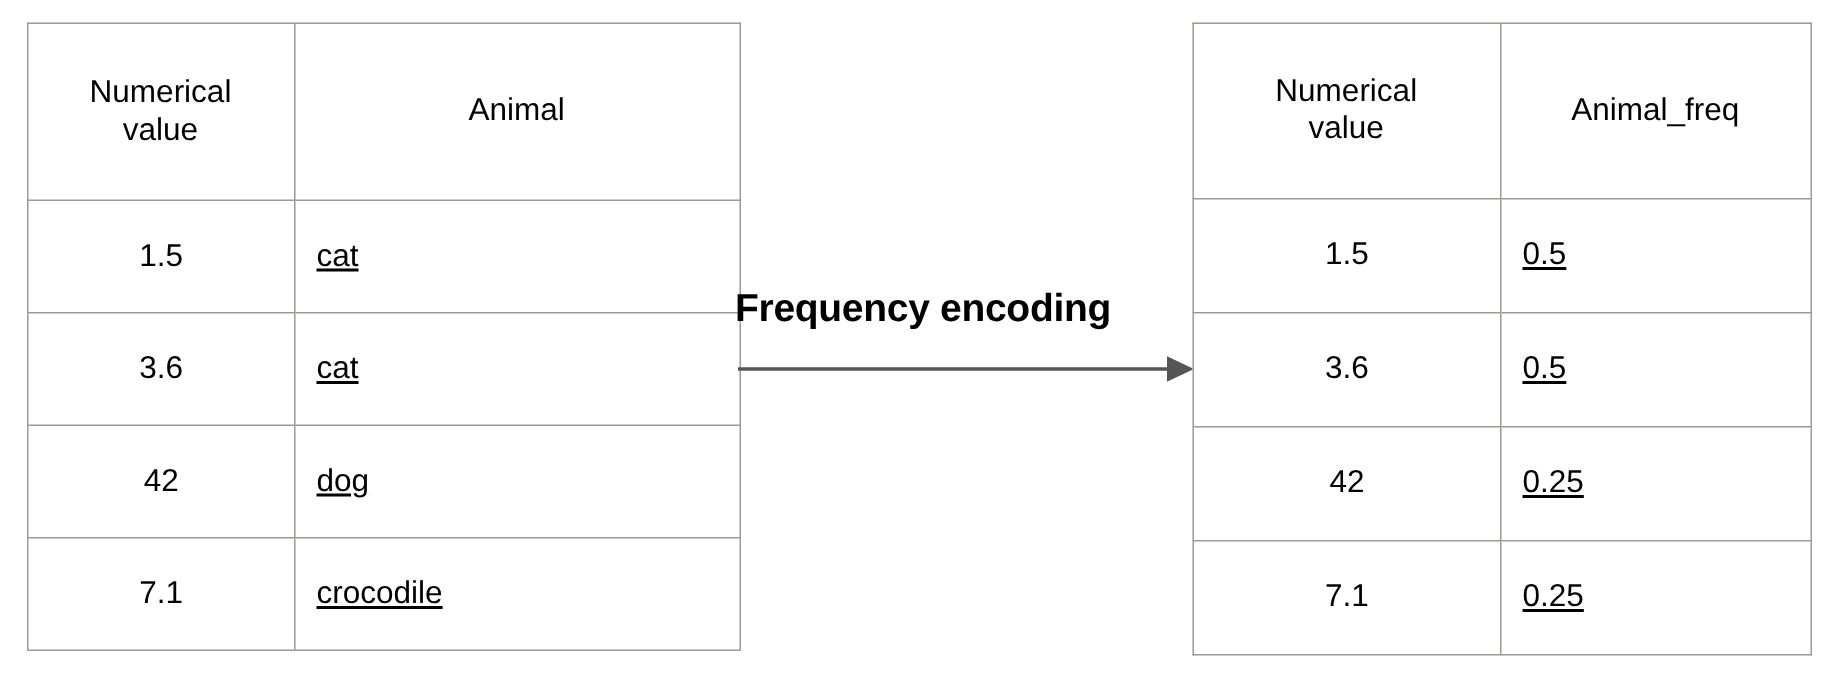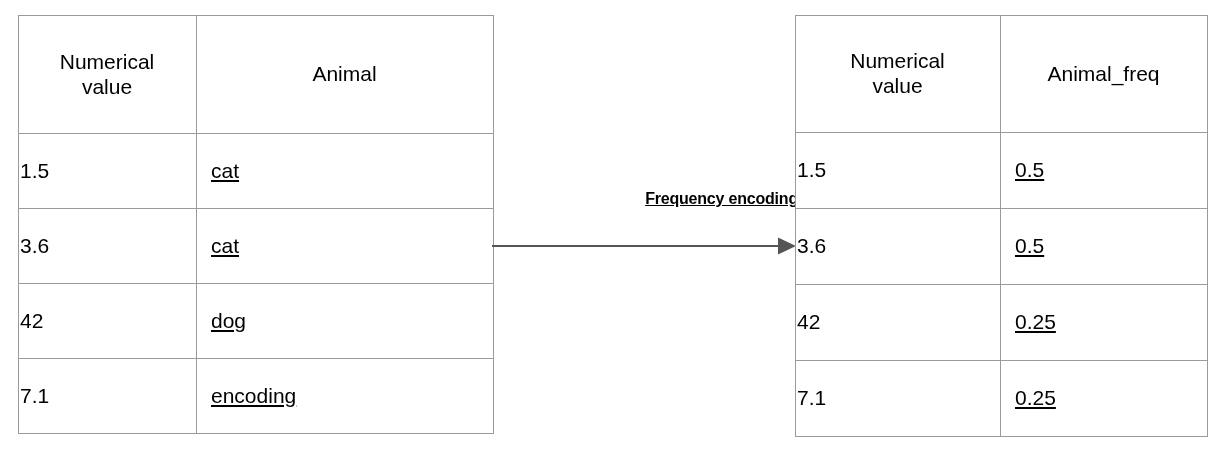--- a/index.html
+++ b/index.html
@@ -29,20 +29,21 @@
   }
   .data-table td {
     border: 1px solid #9a9a9a;
     font-size: 21px;
     line-height: 1.18;
     color: #000000;
     vertical-align: middle;
     background: #ffffff;
   }
   .col-num {
+    text-align: center;
   }
   .col-cat {
     text-align: left;
     padding-left: 14px;
     text-decoration: underline;
   }
   .hdr-cell {
     text-align: center;
     padding-left: 0;
   }
@@ -76,27 +77,26 @@
     left: 490px;
     top: 190px;
     width: 308px;
     height: 75px;
   }
   #transform-label {
     position: absolute;
     left: 0;
     top: 0;
     width: 308px;
-    text-align: right;
-    font-size: 16px;
+    text-align: left;
+    font-size: 26px;
     font-weight: bold;
     color: #000000;
     white-space: nowrap;
     letter-spacing: -0.2px;
-    text-decoration: underline;
   }
   #arrow-svg {
     position: absolute;
     left: 0;
     top: 42px;
     width: 308px;
     height: 28px;
     display: block;
   }
 </style>
@@ -125,21 +125,21 @@
       <tr class="row-body">
         <td class="col-num">3.6</td>
         <td class="col-cat">cat</td>
       </tr>
       <tr class="row-body">
         <td class="col-num">42</td>
         <td class="col-cat">dog</td>
       </tr>
       <tr class="row-body">
         <td class="col-num">7.1</td>
-        <td class="col-cat">encoding</td>
+        <td class="col-cat">crocodile</td>
       </tr>
     </tbody>
   </table>
 
   <div id="transform">
     <div id="transform-label">Frequency encoding</div>
     <svg id="arrow-svg" viewBox="0 0 308 28">
       <line x1="2" y1="14" x2="292" y2="14" stroke="#555555" stroke-width="2.2"></line>
       <polygon points="288,5.5 306,14 288,22.5" fill="#555555"></polygon>
     </svg>

